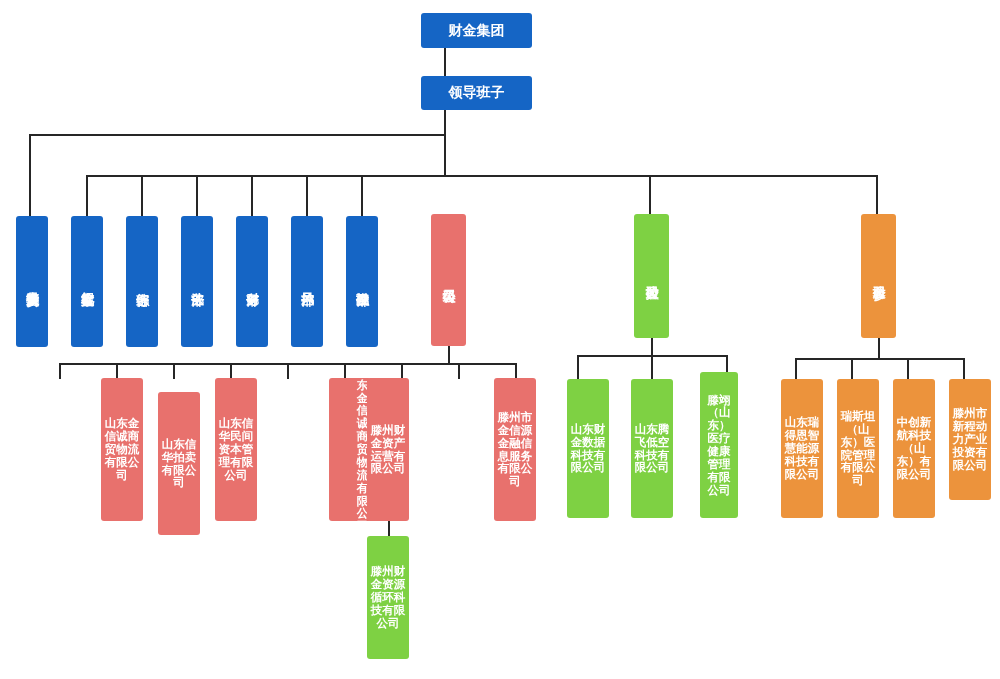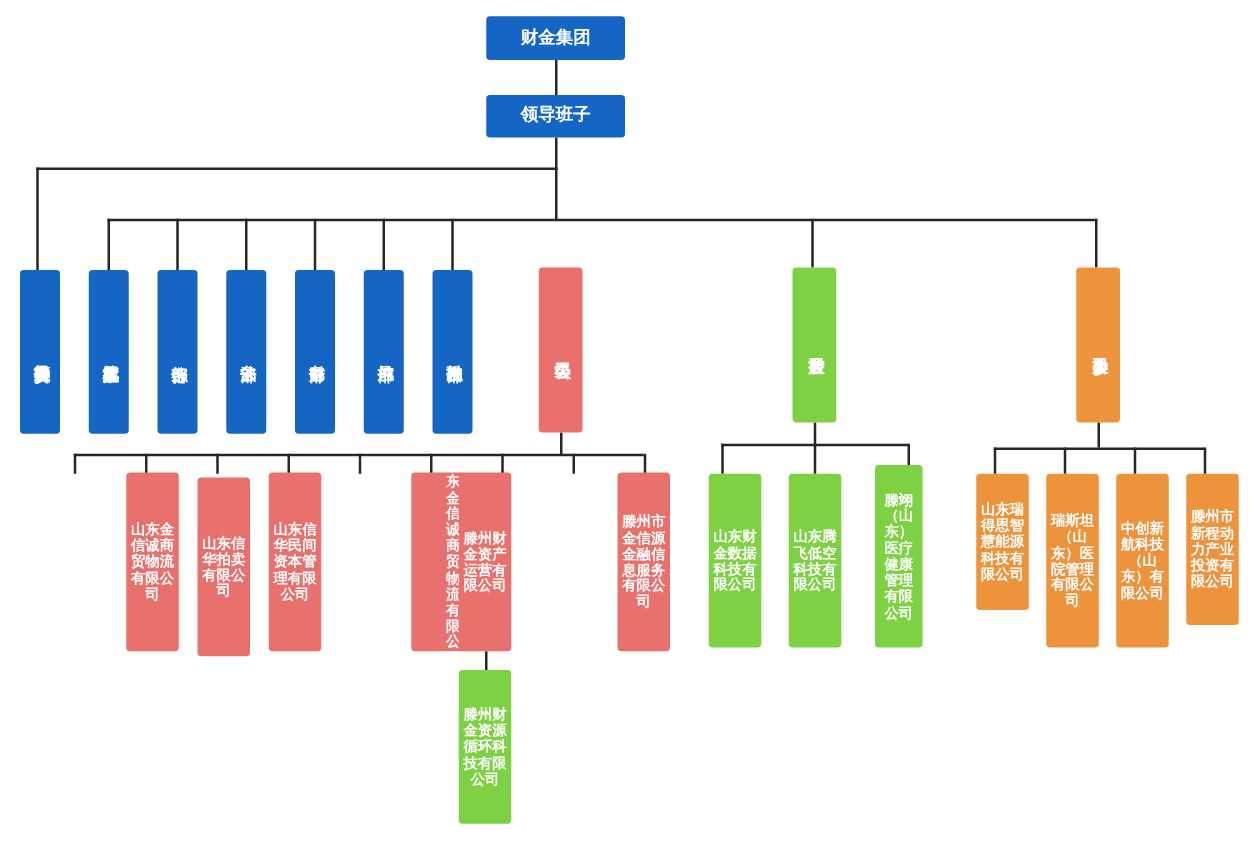--- a/index.html
+++ b/index.html
@@ -44,21 +44,21 @@
   .green { background: #7ed143; }
   .orange{ background: #ec933c; }
 
   .line {
     position: absolute;
     background: #262626;
   }
   .h { height: 2px; }
   .v { width: 2px; }
 
-  .t-root  { font-size: 14px; }
+  .t-root  { font-size: 14px; margin-left: 32px; }
   .t-dept  { font-size: 13px; }
   .t-cat   { font-size: 13px; }
   .t-leaf  { font-size: 11.5px; }
 </style>
 </head>
 <body>
 
 <div id="canvas">
 
   <div class="line v" style="left:444px; top:48px; height:28px;"></div>
@@ -115,30 +115,30 @@
   <div class="node blue vert t-dept" style="left:181px; top:216px; width:32px; height:131px;">法务部</div>
   <div class="node blue vert t-dept" style="left:236px; top:216px; width:32px; height:131px;">财务部</div>
   <div class="node blue vert t-dept" style="left:291px; top:216px; width:32px; height:131px;">风控部</div>
   <div class="node blue vert t-dept" style="left:346px; top:216px; width:32px; height:131px;">投融资部</div>
 
   <div class="node red vert t-cat" style="left:431px; top:214px; width:35px; height:132px;">二级公司</div>
   <div class="node green vert t-cat" style="left:634px; top:214px; width:35px; height:124px;">控股公司</div>
   <div class="node orange vert t-cat" style="left:861px; top:214px; width:35px; height:124px;">参股公司</div>
 
   <div class="node red wrap t-leaf" style="left:101px; top:378px; width:42px; height:143px;">山东金信诚商贸物流有限公司</div>
-  <div class="node red wrap t-leaf" style="left:158px; top:382px; width:42px; height:143px;">山东信华拍卖有限公司</div>
+  <div class="node red wrap t-leaf" style="left:158px; top:392px; width:42px; height:143px;">山东信华拍卖有限公司</div>
   <div class="node red wrap t-leaf" style="left:215px; top:378px; width:42px; height:143px;">山东信华民间资本管理有限公司</div>
   <div class="node red wrap t-leaf" style="left:329px; top:378px; width:42px; height:143px;padding-left:28px;">山东金信诚商贸物流有限公司</div>
   <div class="node red wrap t-leaf" style="left:367px; top:378px; width:42px; height:143px;">滕州财金资产运营有限公司</div>
   <div class="node red wrap t-leaf" style="left:494px; top:378px; width:42px; height:143px;">滕州市金信源金融信息服务有限公司</div>
 
   <div class="node green wrap t-leaf" style="left:367px; top:536px; width:42px; height:123px;">滕州财金资源循环科技有限公司</div>
 
   <div class="node green wrap t-leaf" style="left:567px; top:379px; width:42px; height:139px;">山东财金数据科技有限公司</div>
   <div class="node green wrap t-leaf" style="left:631px; top:379px; width:42px; height:139px;">山东腾飞低空科技有限公司</div>
   <div class="node green wrap t-leaf" style="left:700px; top:372px; width:38px; height:146px;">滕翊（山东）医疗健康管理有限公司</div>
 
-  <div class="node orange wrap t-leaf" style="left:781px; top:379px; width:42px; height:109px;">山东瑞得恩智慧能源科技有限公司</div>
+  <div class="node orange wrap t-leaf" style="left:781px; top:379px; width:42px; height:139px;">山东瑞得恩智慧能源科技有限公司</div>
   <div class="node orange wrap t-leaf" style="left:837px; top:379px; width:42px; height:139px;">瑞斯坦（山东）医院管理有限公司</div>
   <div class="node orange wrap t-leaf" style="left:893px; top:379px; width:42px; height:139px;">中创新航科技（山东）有限公司</div>
   <div class="node orange wrap t-leaf" style="left:949px; top:379px; width:42px; height:121px;">滕州市新程动力产业投资有限公司</div>
 
 </div>
 
 </body></html>

